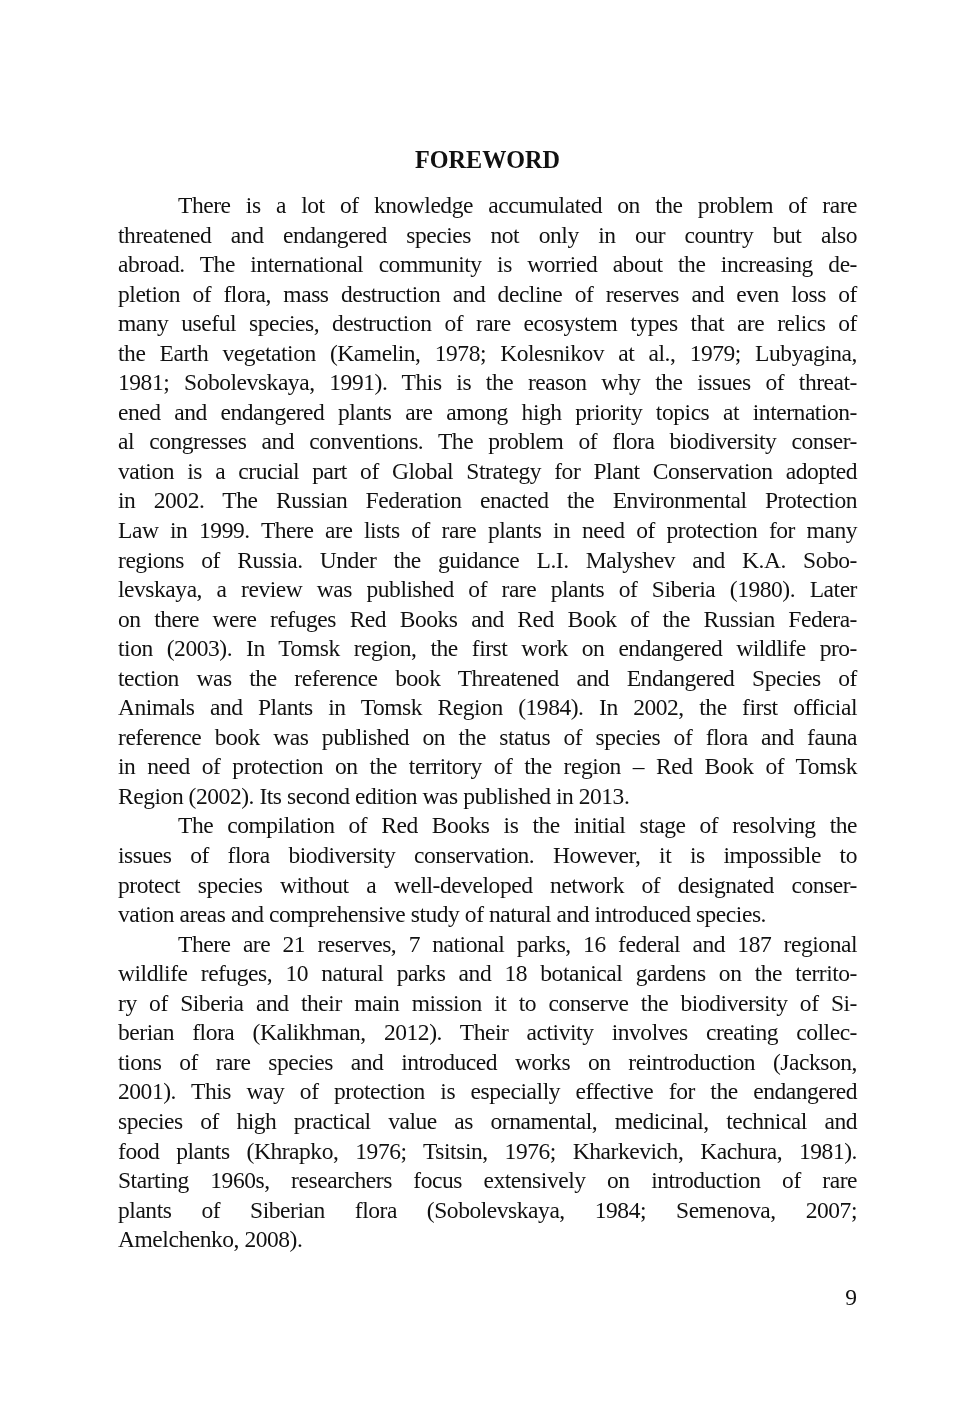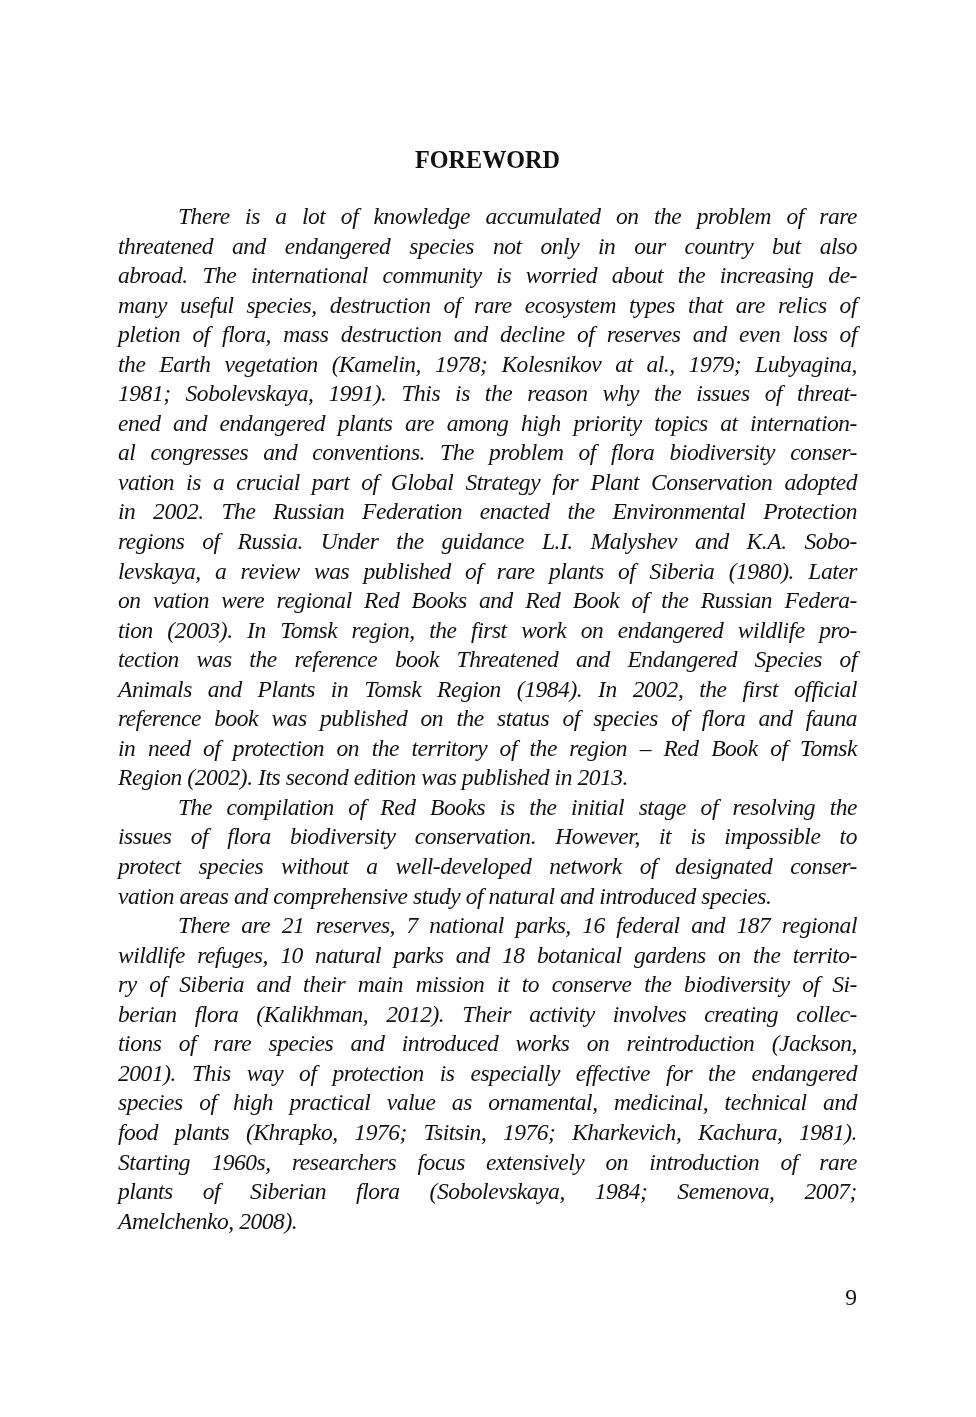--- a/index.html
+++ b/index.html
@@ -30,23 +30,22 @@
       font-weight: bold;
       font-size: 26px;
       line-height: 34px;
       letter-spacing: 0px;
       transform: scaleX(0.93);
       transform-origin: center;
     }
     .body-text {
       position: absolute;
       left: 118px;
-      top: 202px;
+      top: 191px;
       width: 739px;
-      font-style: italic;
     }
     .line {
       display: block;
       height: 29.55px;
       line-height: 29.55px;
       font-size: 23.5px;
       white-space: nowrap;
       text-align: justify;
       text-align-last: justify;
       letter-spacing: -0.45px;
@@ -74,31 +73,32 @@
 
 <div class="page">
 
   <div class="title">FOREWORD</div>
 
   <div class="body-text">
 
     <span class="line indent">There is a lot of knowledge accumulated on the problem of rare</span>
     <span class="line">threatened and endangered species not only in our country but also</span>
     <span class="line">abroad. The international community is worried about the increasing de-</span>
+    <span class="line">pletion of flora, mass destruction and decline of reserves and even loss of</span>
     <span class="line">many useful species, destruction of rare ecosystem types that are relics of</span>
-    <span class="line">pletion of flora, mass destruction and decline of reserves and even loss of</span>
     <span class="line">the Earth vegetation (Kamelin, 1978; Kolesnikov at al., 1979; Lubyagina,</span>
     <span class="line">1981; Sobolevskaya, 1991). This is the reason why the issues of threat-</span>
     <span class="line">ened and endangered plants are among high priority topics at internation-</span>
     <span class="line">al congresses and conventions. The problem of flora biodiversity conser-</span>
     <span class="line">vation is a crucial part of Global Strategy for Plant Conservation adopted</span>
     <span class="line">in 2002. The Russian Federation enacted the Environmental Protection</span>
+    <span class="line">Law in 1999. There are lists of rare plants in need of protection for many</span>
     <span class="line">regions of Russia. Under the guidance L.I. Malyshev and K.A. Sobo-</span>
     <span class="line">levskaya, a review was published of rare plants of Siberia (1980). Later</span>
-    <span class="line">on vation were regional Red Books and Red Book of the Russian Federa-</span>
+    <span class="line">on there were refuges Red Books and Red Book of the Russian Federa-</span>
     <span class="line">tion (2003). In Tomsk region, the first work on endangered wildlife pro-</span>
     <span class="line">tection was the reference book Threatened and Endangered Species of</span>
     <span class="line">Animals and Plants in Tomsk Region (1984). In 2002, the first official</span>
     <span class="line">reference book was published on the status of species of flora and fauna</span>
     <span class="line">in need of protection on the territory of the region – Red Book of Tomsk</span>
     <span class="line last">Region (2002). Its second edition was published in 2013.</span>
 
     <span class="line indent">The compilation of Red Books is the initial stage of resolving the</span>
     <span class="line">issues of flora biodiversity conservation. However, it is impossible to</span>
     <span class="line">protect species without a well-developed network of designated conser-</span>

